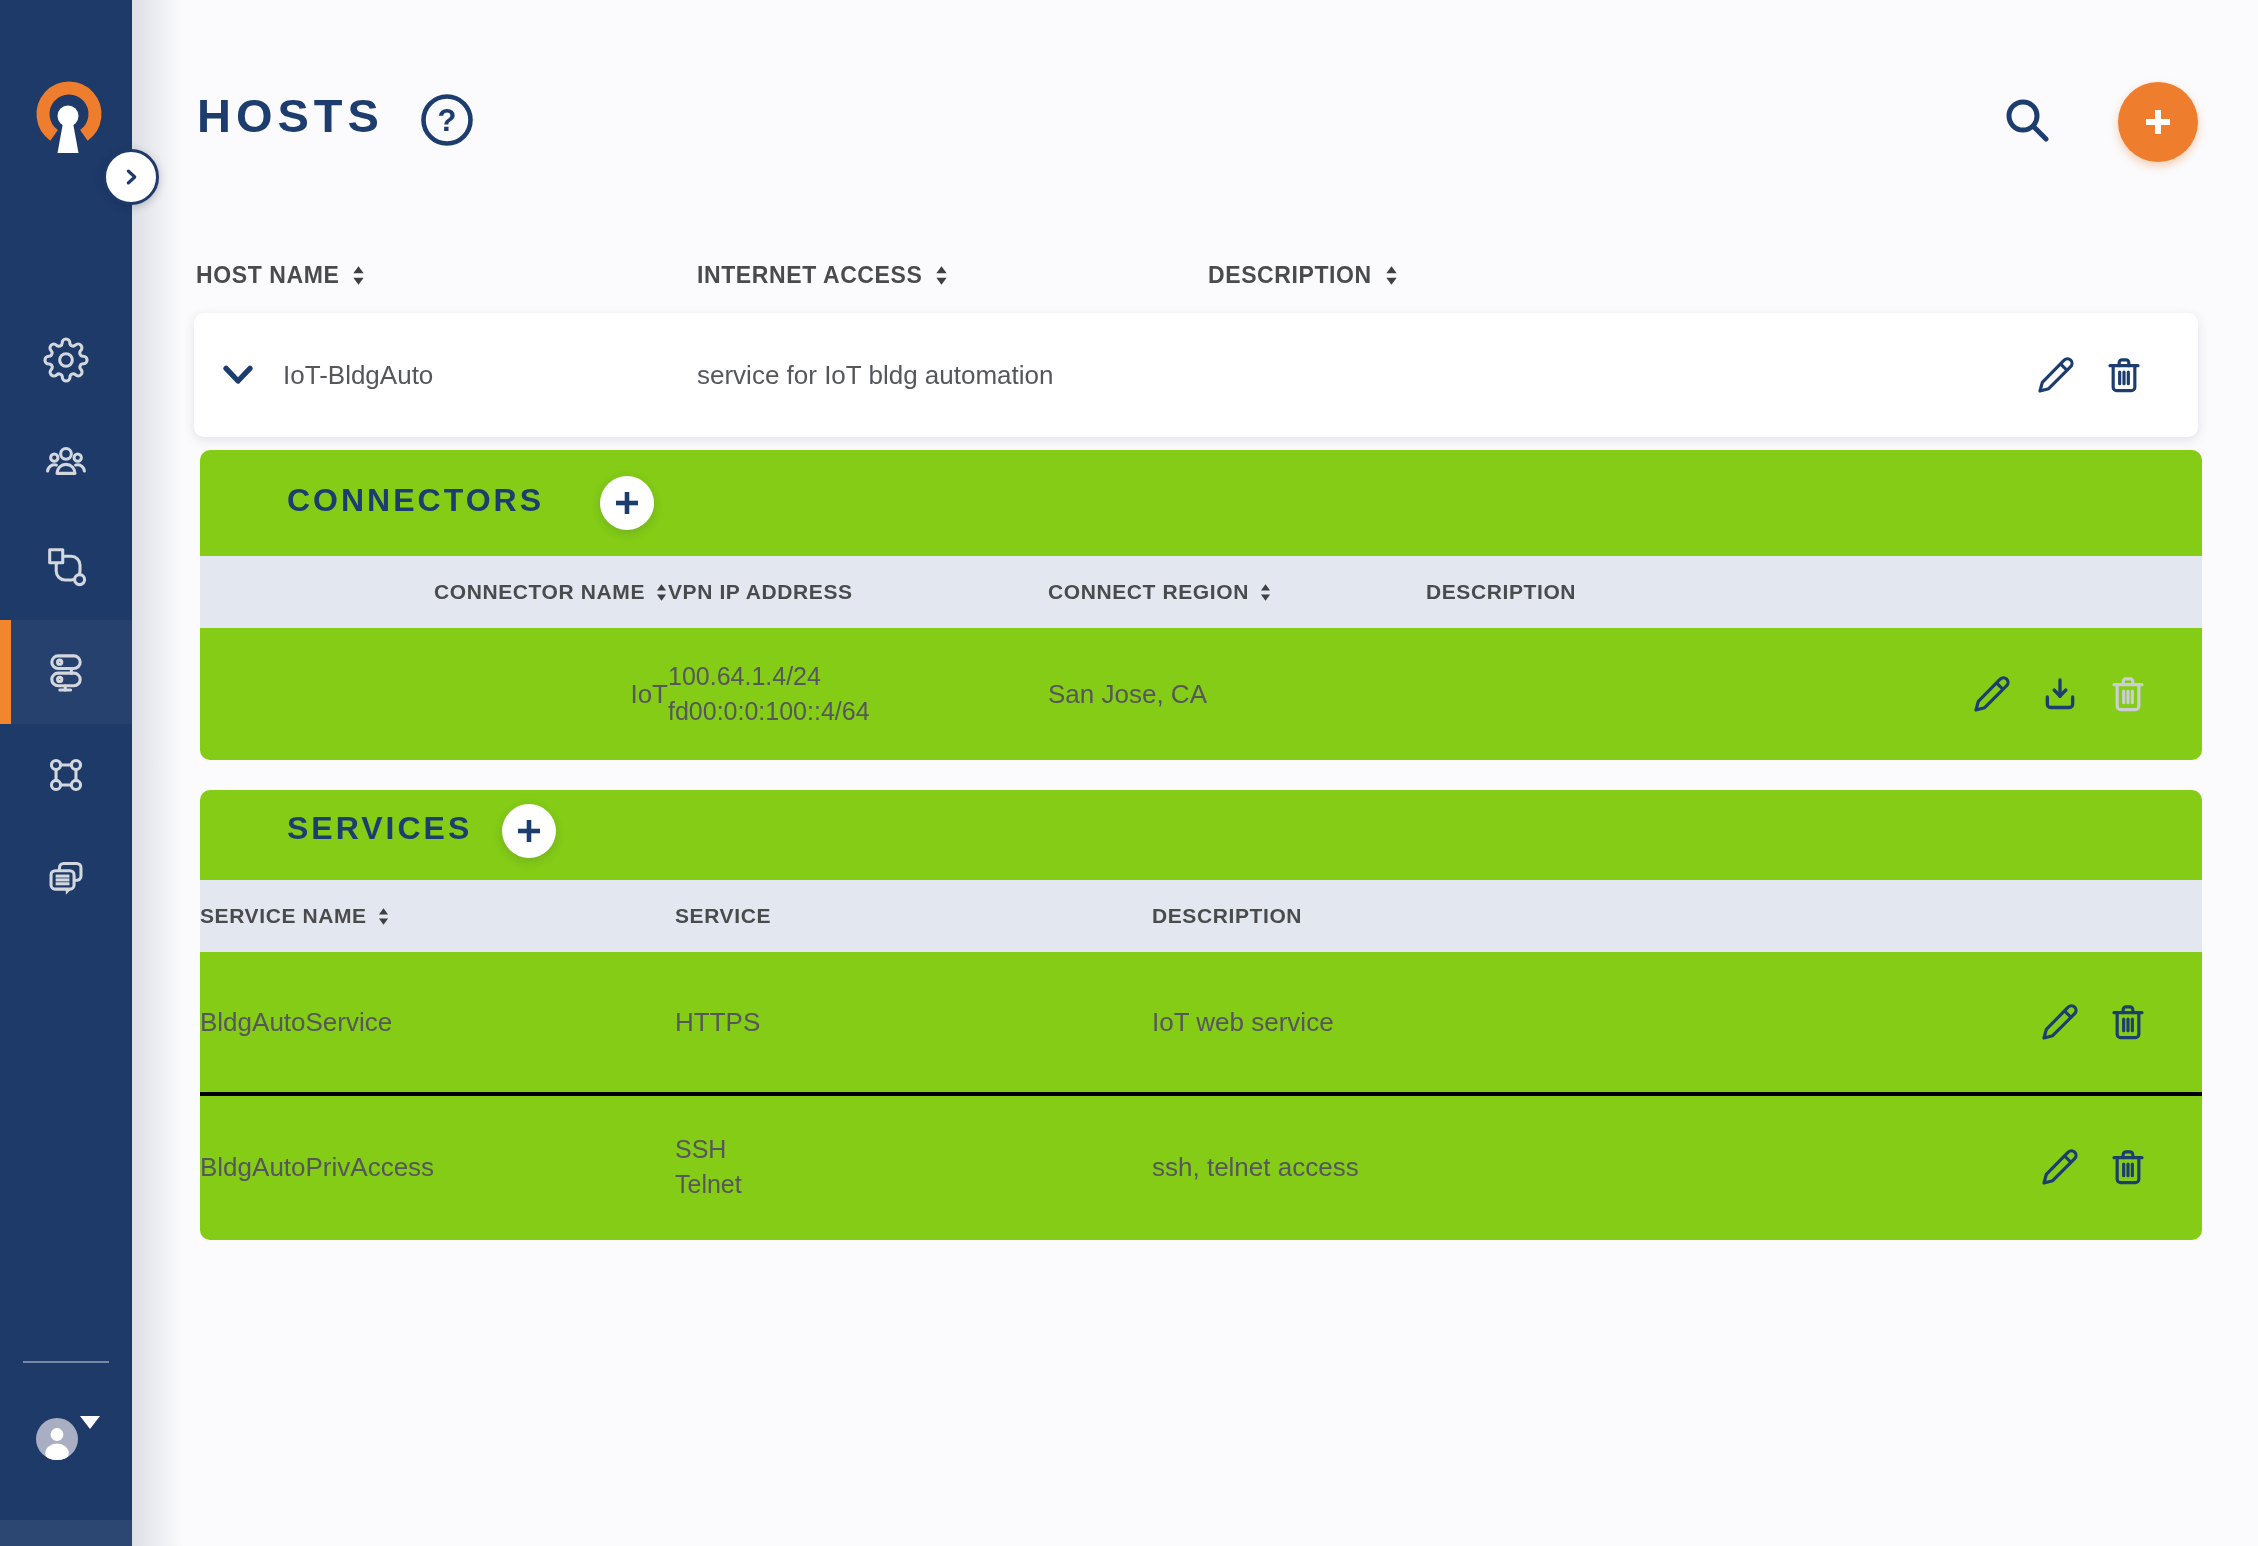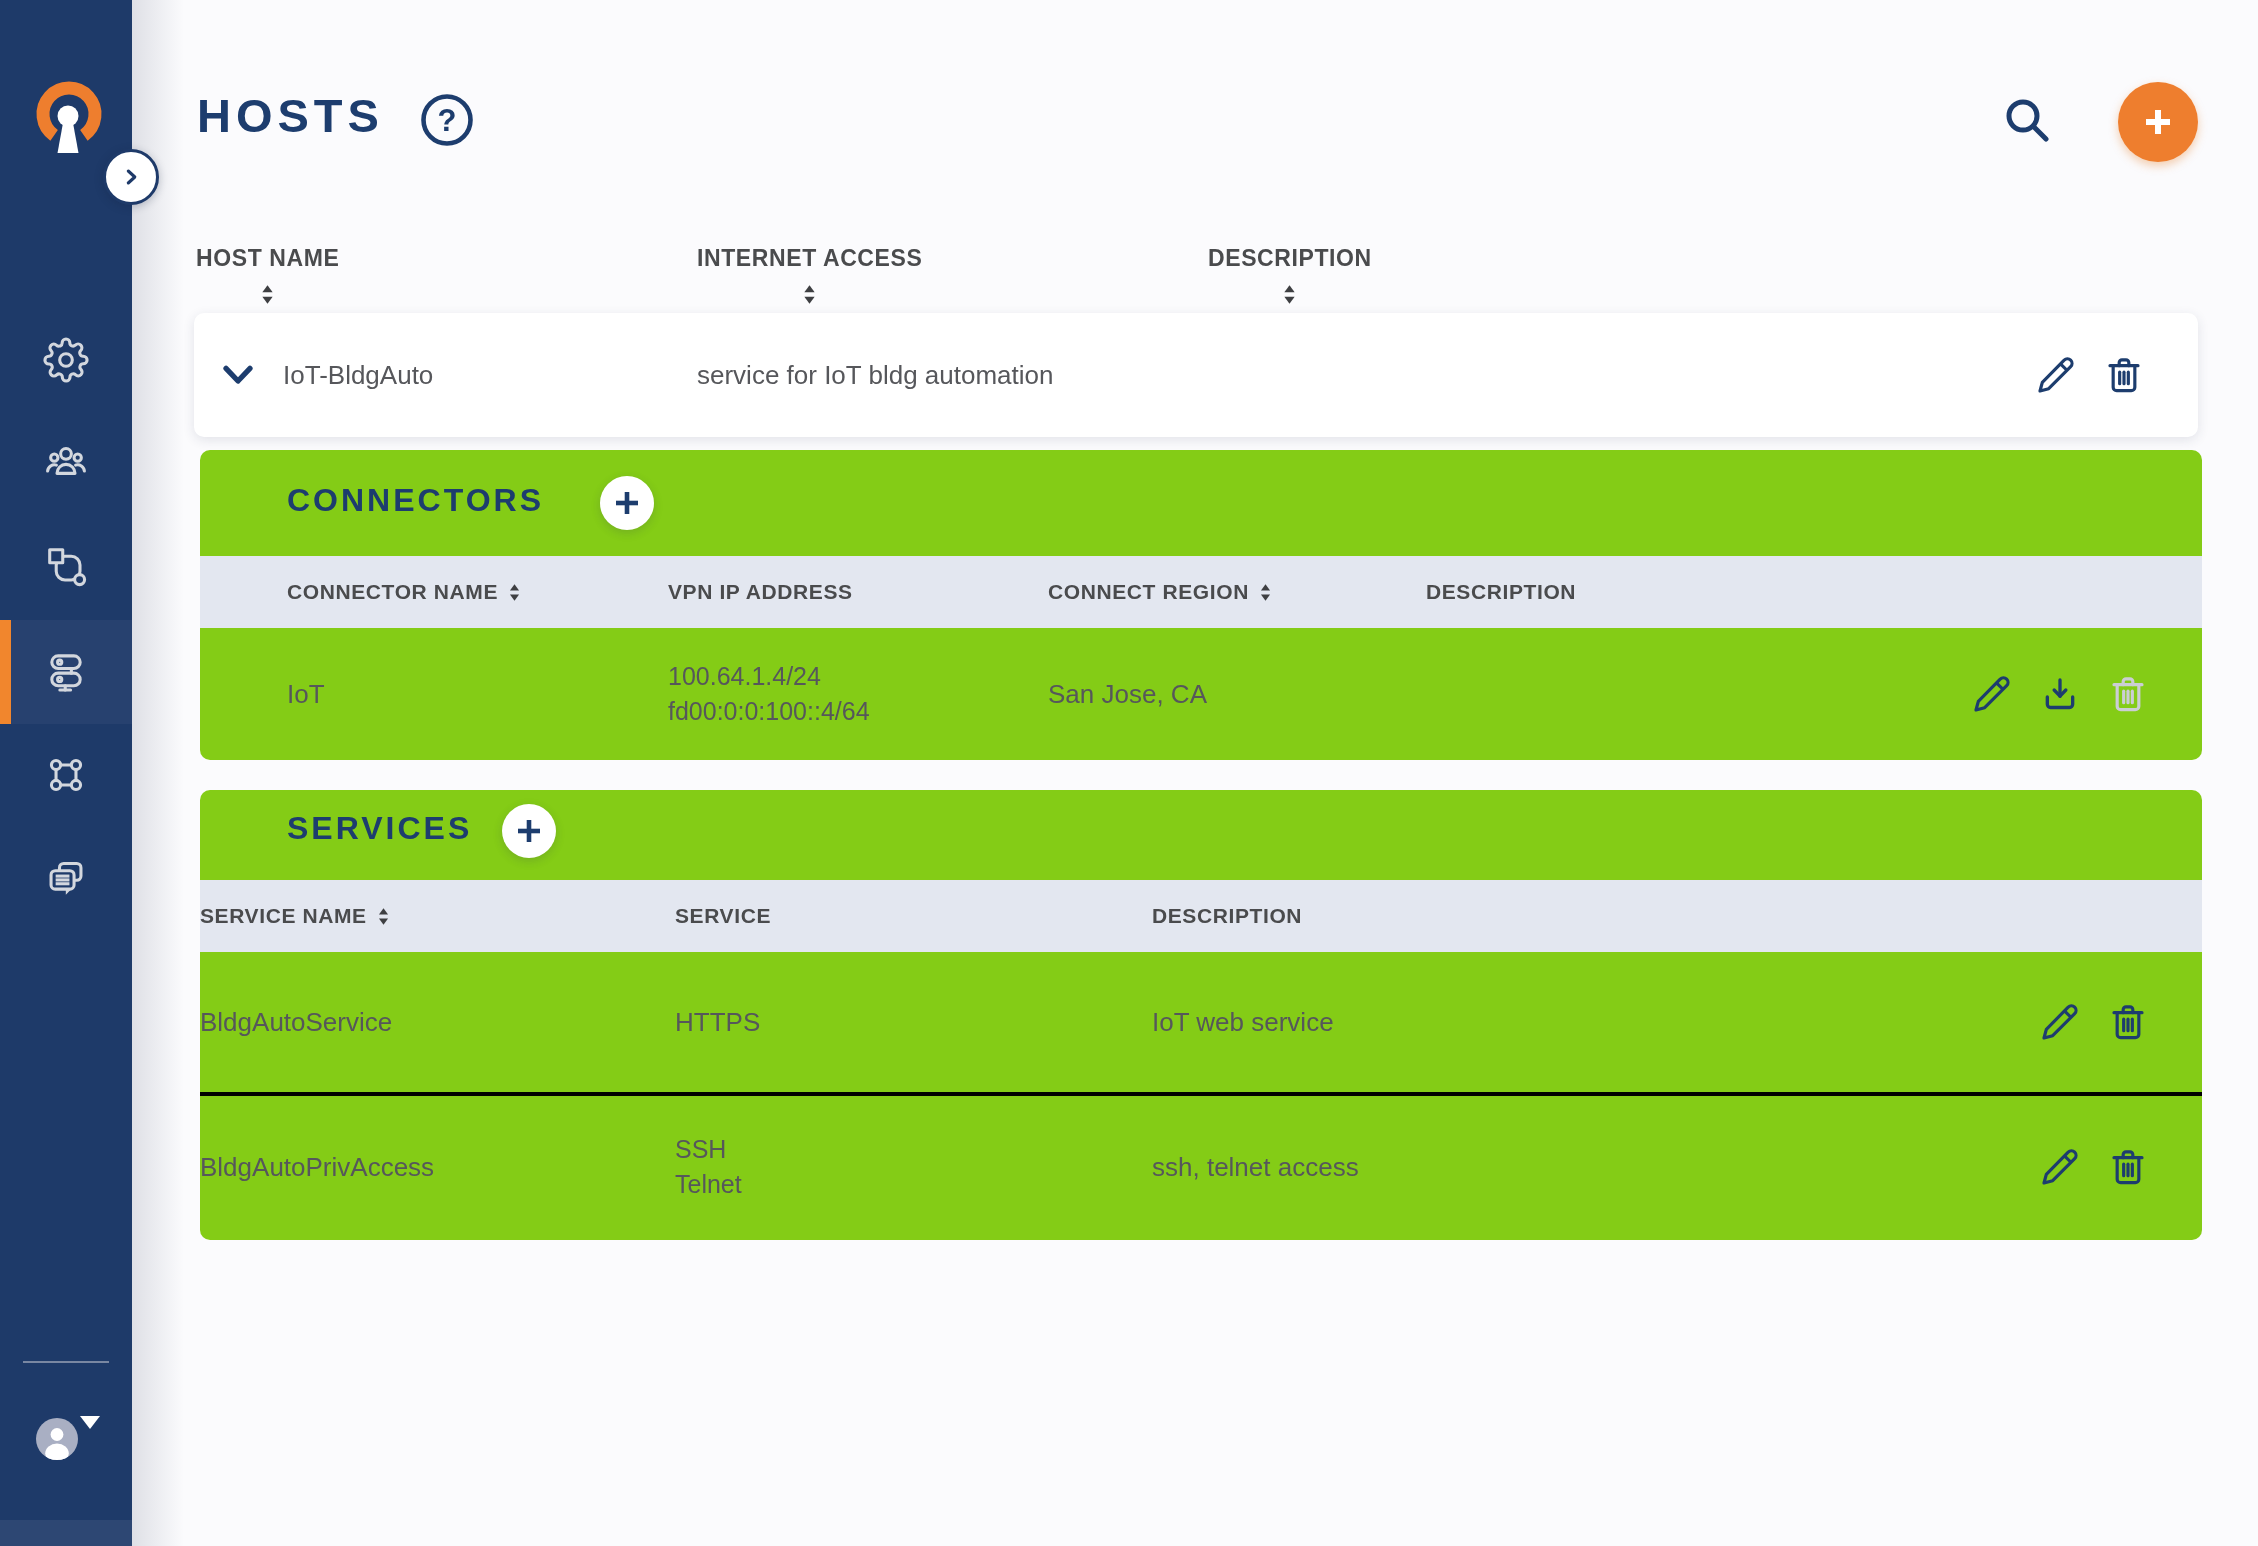--- a/index.html
+++ b/index.html
@@ -29,21 +29,21 @@
   
   .page-title { position:absolute; left:197px; top:88px; font-size:47px; font-weight:800; letter-spacing:5px; color:#1d3d6e; }
   .help-btn { position:absolute; left:419px; top:92px; cursor:pointer; }
   .search-btn { position:absolute; left:2000px; top:94px; cursor:pointer; }
   .add-btn { position:absolute; left:2118px; top:82px; width:80px; height:80px; border-radius:50%;
     background:#ee7e2e; display:flex; align-items:center; justify-content:center;
     box-shadow:0 4px 10px rgba(230,120,30,.35); cursor:pointer; }
 
   
   .main-head { position:absolute; left:196px; top:254px; width:2002px; height:42px; display:flex; align-items:center; }
-  .head-label { font-size:23px; font-weight:700; letter-spacing:.6px; color:#4a4b4d; display:inline-flex; align-items:center; gap:12px;flex-direction:column; }
+  .head-label { font-size:23px; font-weight:700; letter-spacing:.6px; color:#4a4b4d; display:inline-flex; align-items:center; gap:12px; }
   .mh-c1 { width:501px; } .mh-c2 { width:511px; } .mh-c3 { flex:1; }
 
   
   .host-card { position:absolute; left:194px; top:313px; width:2004px; height:124px; background:#fff;
     border-radius:10px; box-shadow:0 3px 12px rgba(40,50,85,.12); display:flex; align-items:center; z-index:2; }
   .hc-chev { width:89px; display:flex; align-items:center; padding-left:26px; color:#1d3d6e; cursor:pointer; }
   .hc-name { width:414px; } .hc-net { width:511px; } .hc-desc { flex:1; }
   .cell-text { font-size:26px; color:#56575b; }
   .actions { display:flex; align-items:center; gap:28px; padding-right:54px; }
   .icon-btn { color:#1d3d6e; cursor:pointer; display:flex; }
@@ -54,21 +54,21 @@
   .sec-connectors { top:450px; height:310px; }
   .sec-services  { top:790px; height:450px; }
   .sec-title { position:absolute; left:87px; font-size:32px; font-weight:800; letter-spacing:3px; color:#1d3d6e; }
   .sec-add { position:absolute; width:54px; height:54px; border-radius:50%; background:#fff;
     box-shadow:0 3px 10px rgba(40,50,85,.18); display:flex; align-items:center; justify-content:center; cursor:pointer; }
   .sub-head { position:absolute; left:0; width:100%; height:72px; background:#e3e7f0; display:flex; align-items:center; }
   .sub-label { font-size:21px; font-weight:700; letter-spacing:.6px; color:#4a4b4d; display:inline-flex; align-items:center; gap:10px; }
   .sub-row { position:absolute; left:0; width:100%; display:flex; align-items:center; }
   .ip-lines, .svc-lines { font-size:25px; color:#56575b; line-height:35px; }
   
-  .cn-c1 { width:381px; margin-left:87px; } .cn-c2 { width:380px; } .cn-c3 { width:378px; } .cn-c4 { flex:1; }
+  .cn-c1 { width:381px; margin-left:87px;text-align:right; } .cn-c2 { width:380px; } .cn-c3 { width:378px; } .cn-c4 { flex:1; }
   
   .sv-c1 { width:475px; } .sv-c2 { width:477px; } .sv-c3 { flex:1; }
   .row-sep { border-top:4px solid #000000; }
 
   .footer { position:absolute; left:196px; top:1503px; width:2002px; text-align:center;
     font-size:20px; font-weight:600; color:#1d3d6e; letter-spacing:.4px; }
 
   svg { display:block; }
 </style>
 </head>

